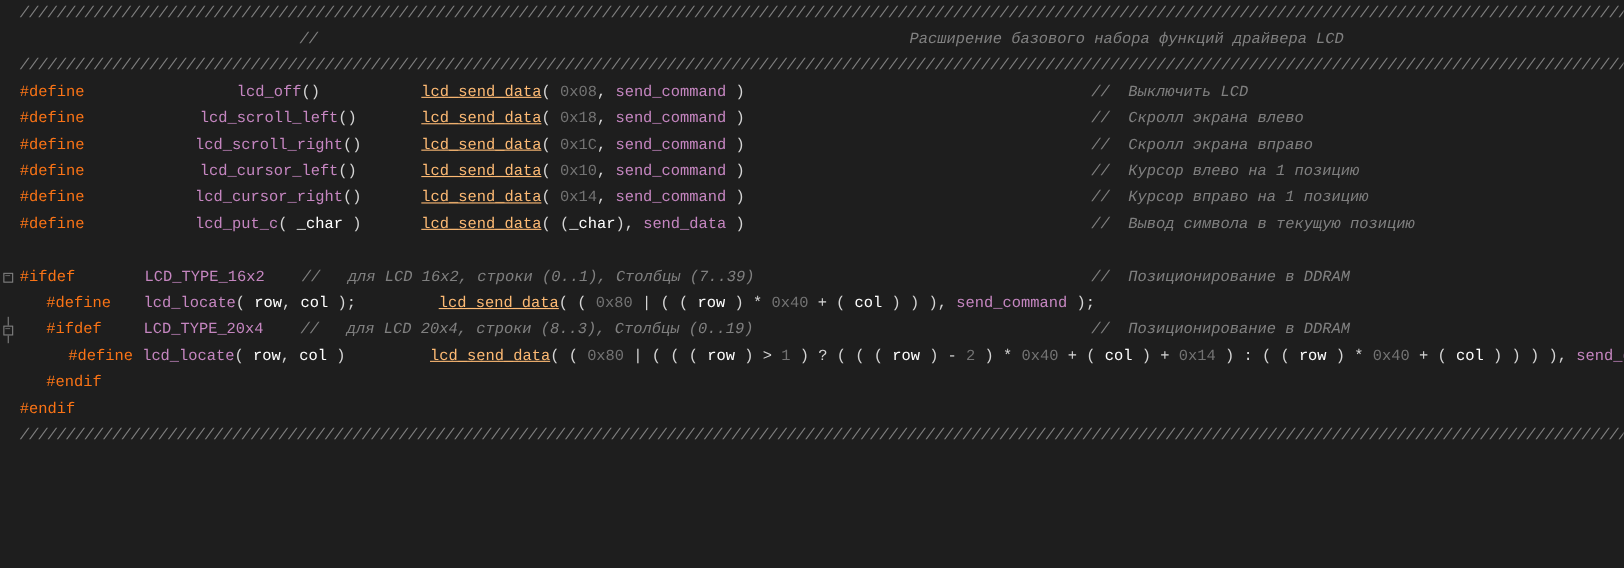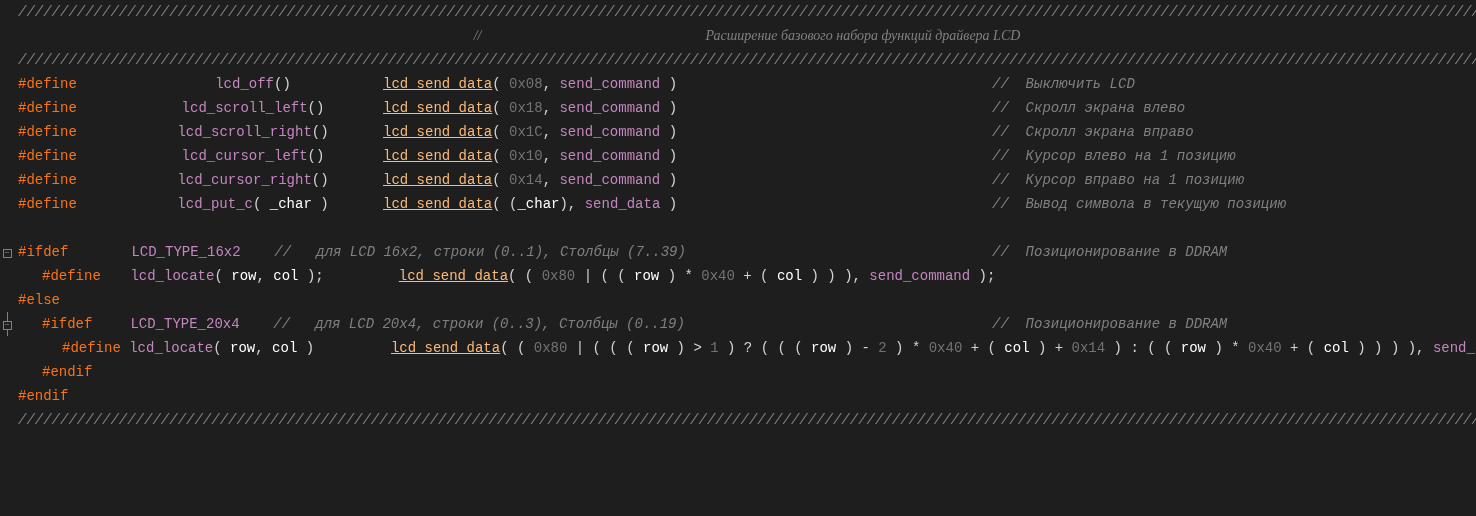--- a/index.html
+++ b/index.html
@@ -69,21 +69,21 @@
 <body>
 
 <div class="editor">
 
   <div class="line">
     <div class="gutter"></div>
     <div class="code"><span class="comment">////////////////////////////////////////////////////////////////////////////////////////////////////////////////////////////////////////////////////////////////////////////////////////////////////////////////</span></div>
   </div>
   <div class="line">
     <div class="gutter"></div>
-    <div class="code" style="text-align:center;font-family:Liberation Serif, serif;">
+    <div class="code" style="text-align:center;">
         <span class="comment" style="display:block; text-align:center;">//&nbsp;&nbsp;&nbsp;&nbsp;&nbsp;&nbsp;&nbsp;&nbsp;&nbsp;&nbsp;&nbsp;&nbsp;&nbsp;&nbsp;&nbsp;&nbsp;&nbsp;&nbsp;&nbsp;&nbsp;&nbsp;&nbsp;&nbsp;&nbsp;&nbsp;&nbsp;&nbsp;&nbsp;&nbsp;&nbsp;&nbsp;&nbsp;&nbsp;&nbsp;&nbsp;&nbsp;&nbsp;&nbsp;&nbsp;&nbsp;&nbsp;&nbsp;&nbsp;&nbsp;&nbsp;&nbsp;&nbsp;&nbsp;&nbsp;&nbsp;&nbsp;&nbsp;&nbsp;&nbsp;&nbsp;&nbsp;&nbsp;&nbsp;&nbsp;&nbsp;&nbsp;&nbsp;&nbsp;&nbsp;<span>Расширение базового набора функций драйвера LCD</span></span>
       </div>
   </div>
   <div class="line">
     <div class="gutter"></div>
     <div class="code"><span class="comment">////////////////////////////////////////////////////////////////////////////////////////////////////////////////////////////////////////////////////////////////////////////////////////////////////////////////</span></div>
   </div>
 
   <div id="defines-host">
       <div class="line">
@@ -131,33 +131,27 @@
     <div class="gutter">
         <span class="fold-line-v"></span>
       </div>
     <div class="code indent1">
       <span class="tab" style="width:80px;"><span class="preproc">#define</span></span>
       <span class="tab" style="width:260px;"><span class="func-mauve">lcd_locate</span><span class="punct">( </span><span class="ident-white">row</span><span class="punct">, </span><span class="ident-white">col </span><span class="punct">);</span></span>
       <span class="func-teal">lcd_send_data</span><span class="punct">( ( </span><span class="num">0x80</span><span class="punct"> | ( ( </span><span class="ident-white">row</span><span class="punct"> ) * </span><span class="num">0x40</span><span class="punct"> + ( </span><span class="ident-white">col</span><span class="punct"> ) ) ), </span><span class="func-mauve">send_command</span><span class="punct"> );</span>
     </div>
   </div>
 
-  <div class="line">
-    <div class="gutter">
-        <span class="fold-line-v"></span>
-      </div>
-    <div class="code"><span class="preproc">#else</span></div>
-  </div>
 
   <div class="line">
     <div class="gutter"><span class="fold-line-v"></span><span class="fold-box" style="position:relative;">−</span></div>
     <div class="code indent1">
       <span class="tab" style="width:80px;"><span class="preproc">#ifdef</span></span>
       <span class="macro">LCD_TYPE_20x4</span>
-      <span class="comment">&nbsp;&nbsp;&nbsp;//&nbsp;&nbsp;&nbsp;<span>для LCD 20х4, строки (0..3), Столбцы (0..19)</span></span>
+      <span class="comment">&nbsp;&nbsp;&nbsp;//&nbsp;&nbsp;&nbsp;<span>для LCD 20х4, строки (8..3), Столбцы (0..19)</span></span>
       <span class="comment right-comment-col">//&nbsp;&nbsp;<span>Позиционирование в DDRAM</span></span>
     </div>
   </div>
 
   <div class="line">
     <div class="gutter">
         <span class="fold-line-v"></span>
       </div>
     <div class="code indent2">
       <span class="preproc">#define</span>

